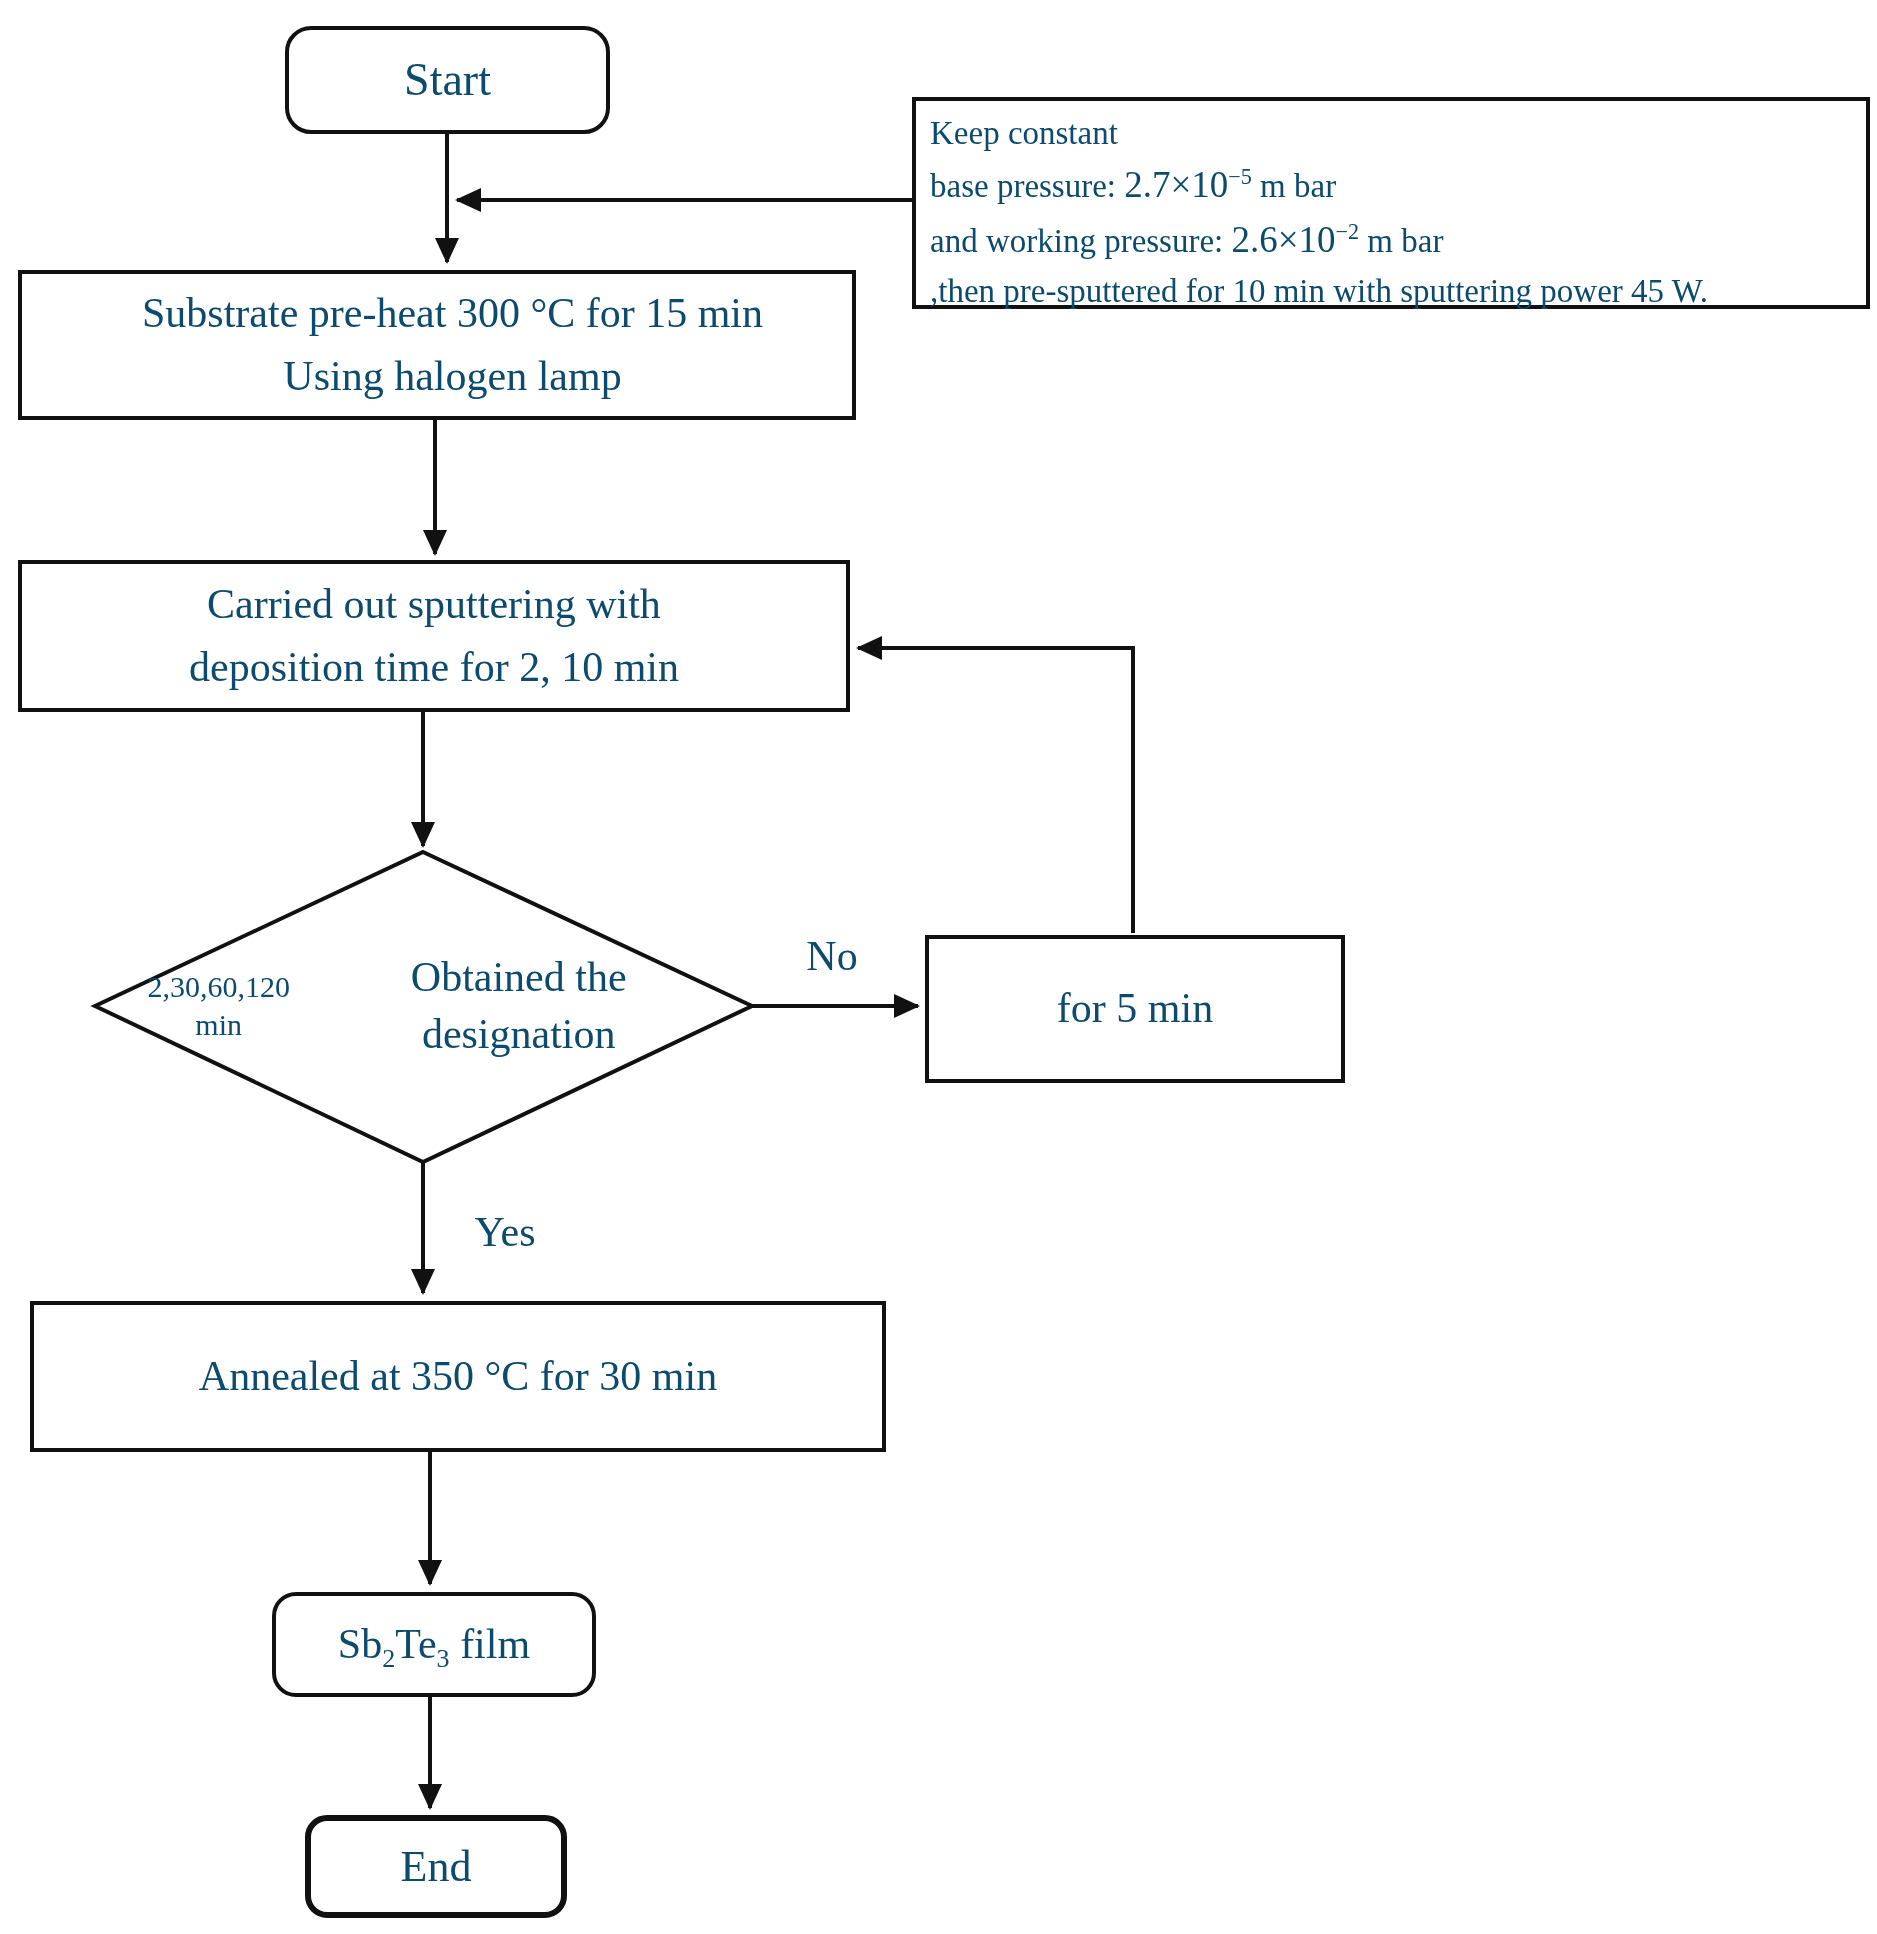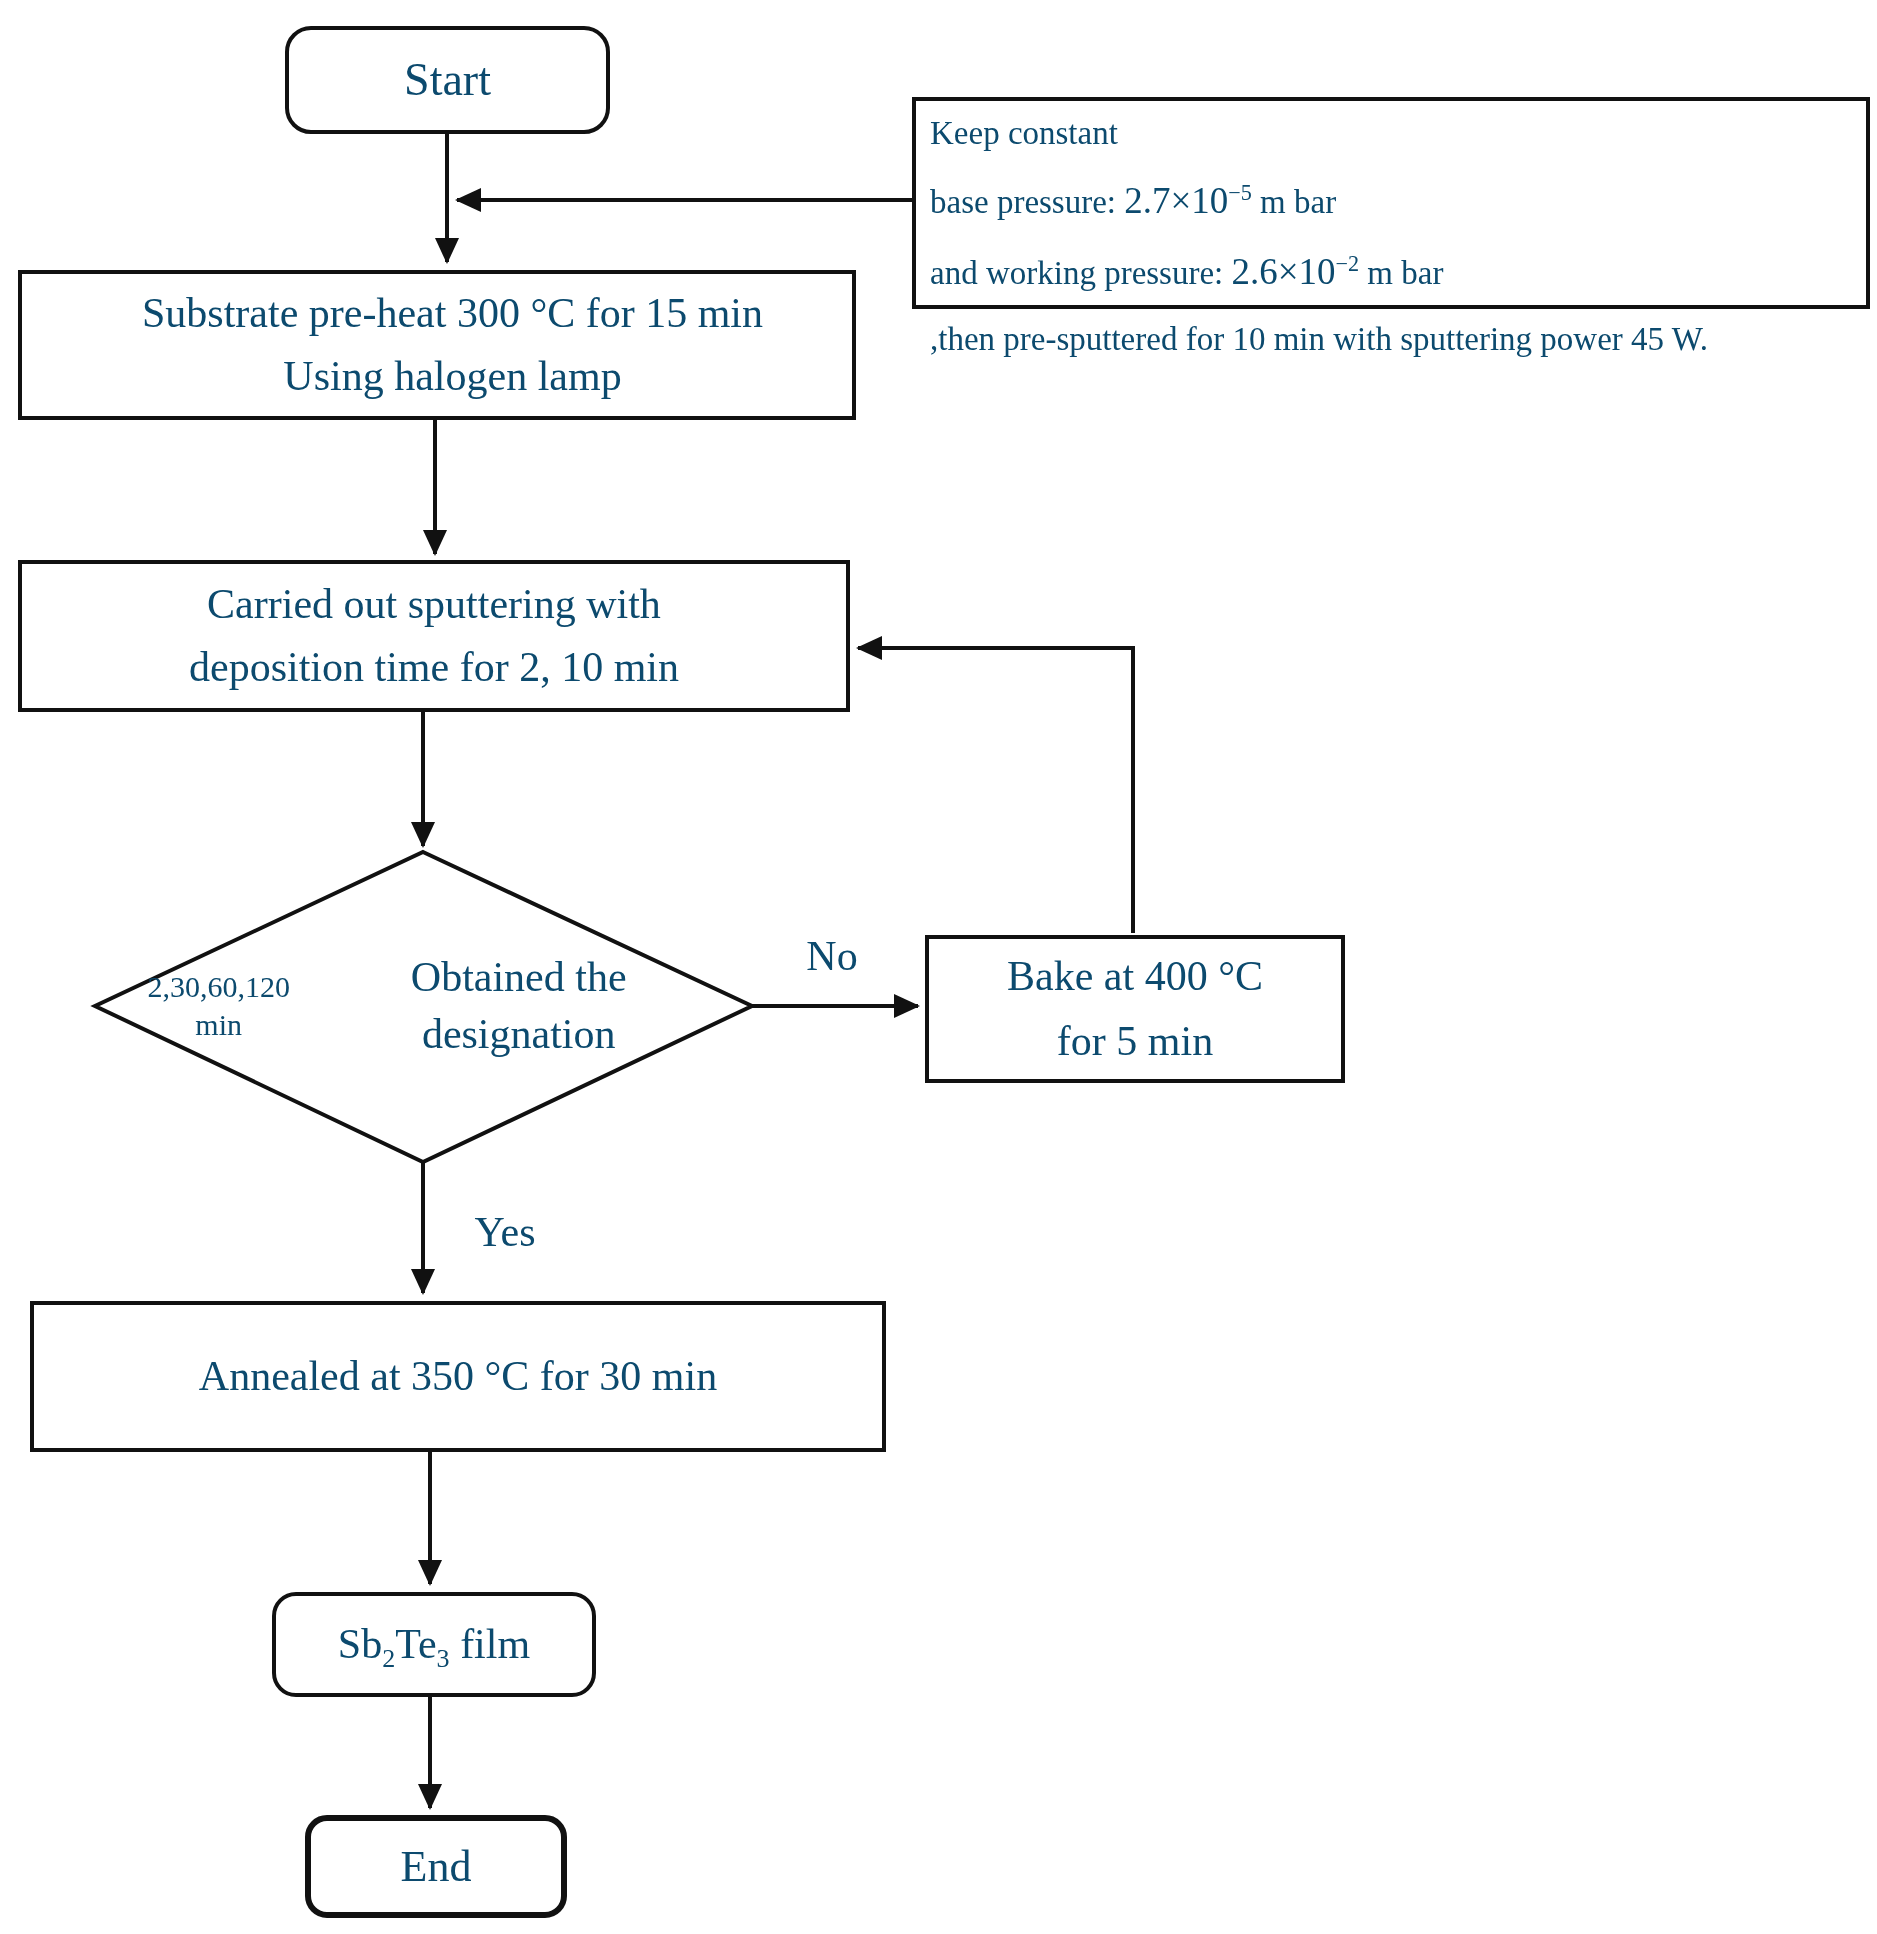--- a/index.html
+++ b/index.html
@@ -31,21 +31,21 @@
     flex-direction: column;
     align-items: center;
     justify-content: center;
     text-align: center;
     line-height: 1.45;
   }
   .rounded { border-radius: 26px; }
   .node-start    { left: 285px;  top: 26px;   width: 325px; height: 108px; font-size: 46px; }
   .node-note     { left: 912px;  top: 97px;   width: 958px; height: 212px;
                    align-items: flex-start; justify-content: flex-start;
-                   text-align: left; font-size: 33px; line-height: 1.48; padding: 8px 14px; gap: 16px; }
+                   text-align: left; font-size: 33px; line-height: 1.48; padding: 8px 14px; }
   .node-preheat  { left: 18px;   top: 270px;  width: 838px; height: 150px; font-size: 42px; line-height: 1.5; padding-left: 31px; }
   .node-sputter  { left: 18px;   top: 560px;  width: 832px; height: 152px; font-size: 42px; line-height: 1.5; }
   .node-bake     { left: 925px;  top: 935px;  width: 420px; height: 148px; font-size: 42px; line-height: 1.55; }
   .node-anneal   { left: 30px;   top: 1301px; width: 856px; height: 151px; font-size: 42px; }
   .node-film     { left: 272px;  top: 1592px; width: 324px; height: 105px; font-size: 42px; border-radius: 24px; }
   .node-end      { left: 305px;  top: 1815px; width: 262px; height: 103px; font-size: 44px;
                    border-width: 6px; border-radius: 22px; }
   .decision-text {
     position: absolute;
     left: 123px; top: 888px;
@@ -117,21 +117,20 @@
 
   <div class="decision-text">
     <div class="decision-small">2,30,60,120 min</div>
     <div class="decision-main">Obtained the designation</div>
   </div>
 
   <div class="edge-label label-no">No</div>
   <div class="edge-label label-yes">Yes</div>
 
   <div class="node node-bake">
-    <div>Bake at 400 °C</div>
     <div>for 5 min</div>
   </div>
 
   <div class="node node-anneal">
     <div>Annealed at 350 °C for 30 min</div>
   </div>
 
   <div class="node node-film">
     <div><span>Sb</span><sub>2</sub><span>Te</span><sub>3</sub><span> film</span></div>
   </div>

